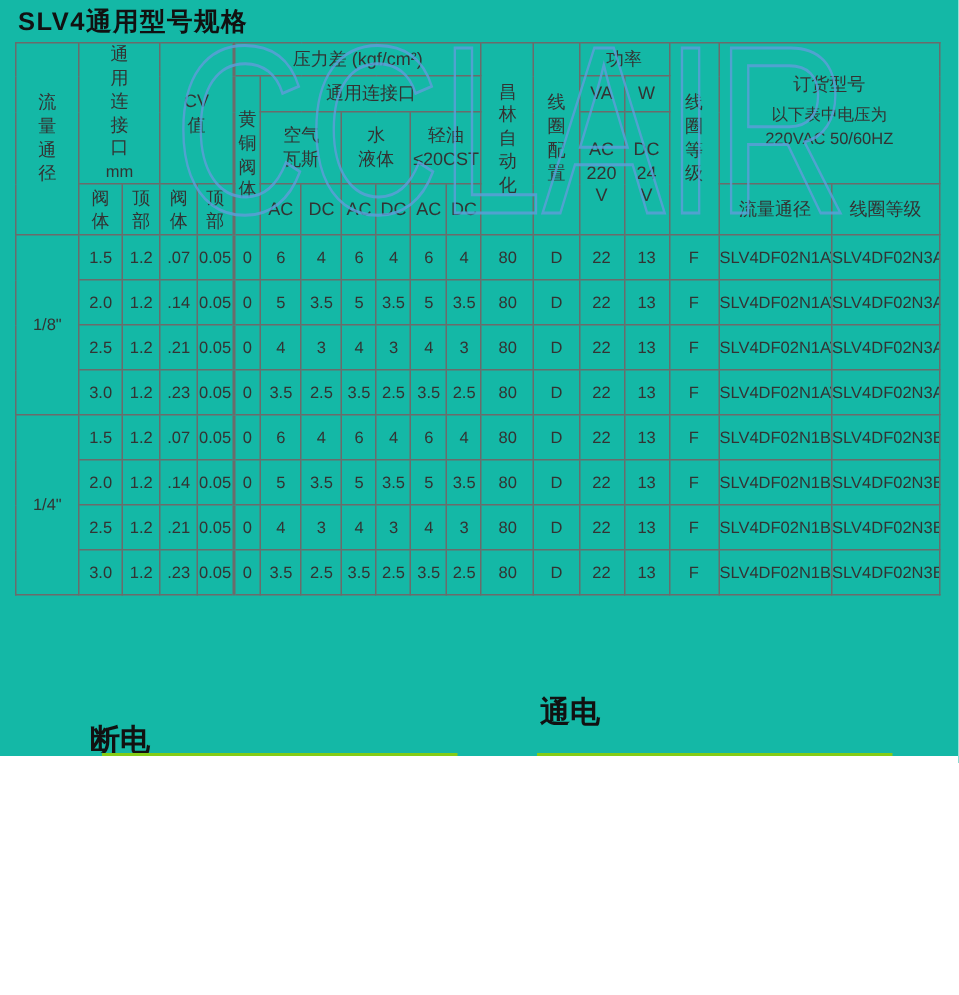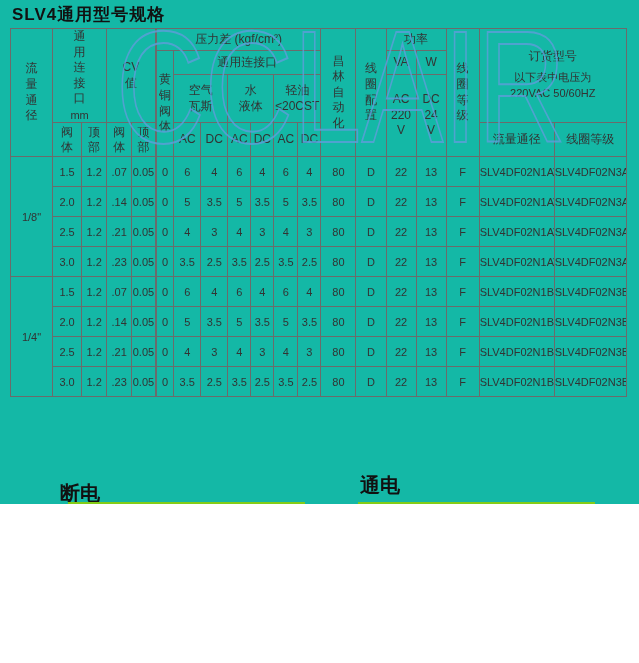--- a/index.html
+++ b/index.html
@@ -24,21 +24,21 @@
   .small-hdr{font-size:10.5px;}
   .order-title{font-size:12px;margin-bottom:4px;}
   .order-note{font-size:11px;line-height:1.5;}
   .model-cell{font-size:9.5px;}
   .group-cell{font-size:12px;}
 
   
   .flow-heading{position:absolute;left:25px;top:419px;font-size:13.5px;font-weight:bold;color:#222;}
   .diag-title{position:absolute;font-size:20px;font-weight:bold;color:#111;}
   .diag-title.left{left:60px;top:480px;}
-  .diag-title.right{left:360px;top:472px;}
+  .diag-title.right{left:360px;top:461px;}
   .box{position:absolute;width:229px;height:145px;border:4px solid #84cc16;top:502px;}
   .box.left{left:68px;} .box.right{left:358px;}
   .box svg{position:absolute;left:0;top:0;}
   .lbl{position:absolute;font-size:12px;color:#444;white-space:nowrap;}
   .brand{position:absolute;left:472px;top:628px;font-size:19px;font-weight:bold;color:#000;white-space:nowrap;}
 
   
   .wm{position:absolute;left:0;top:0;pointer-events:none;opacity:.85;}
 </style>
 </head>

